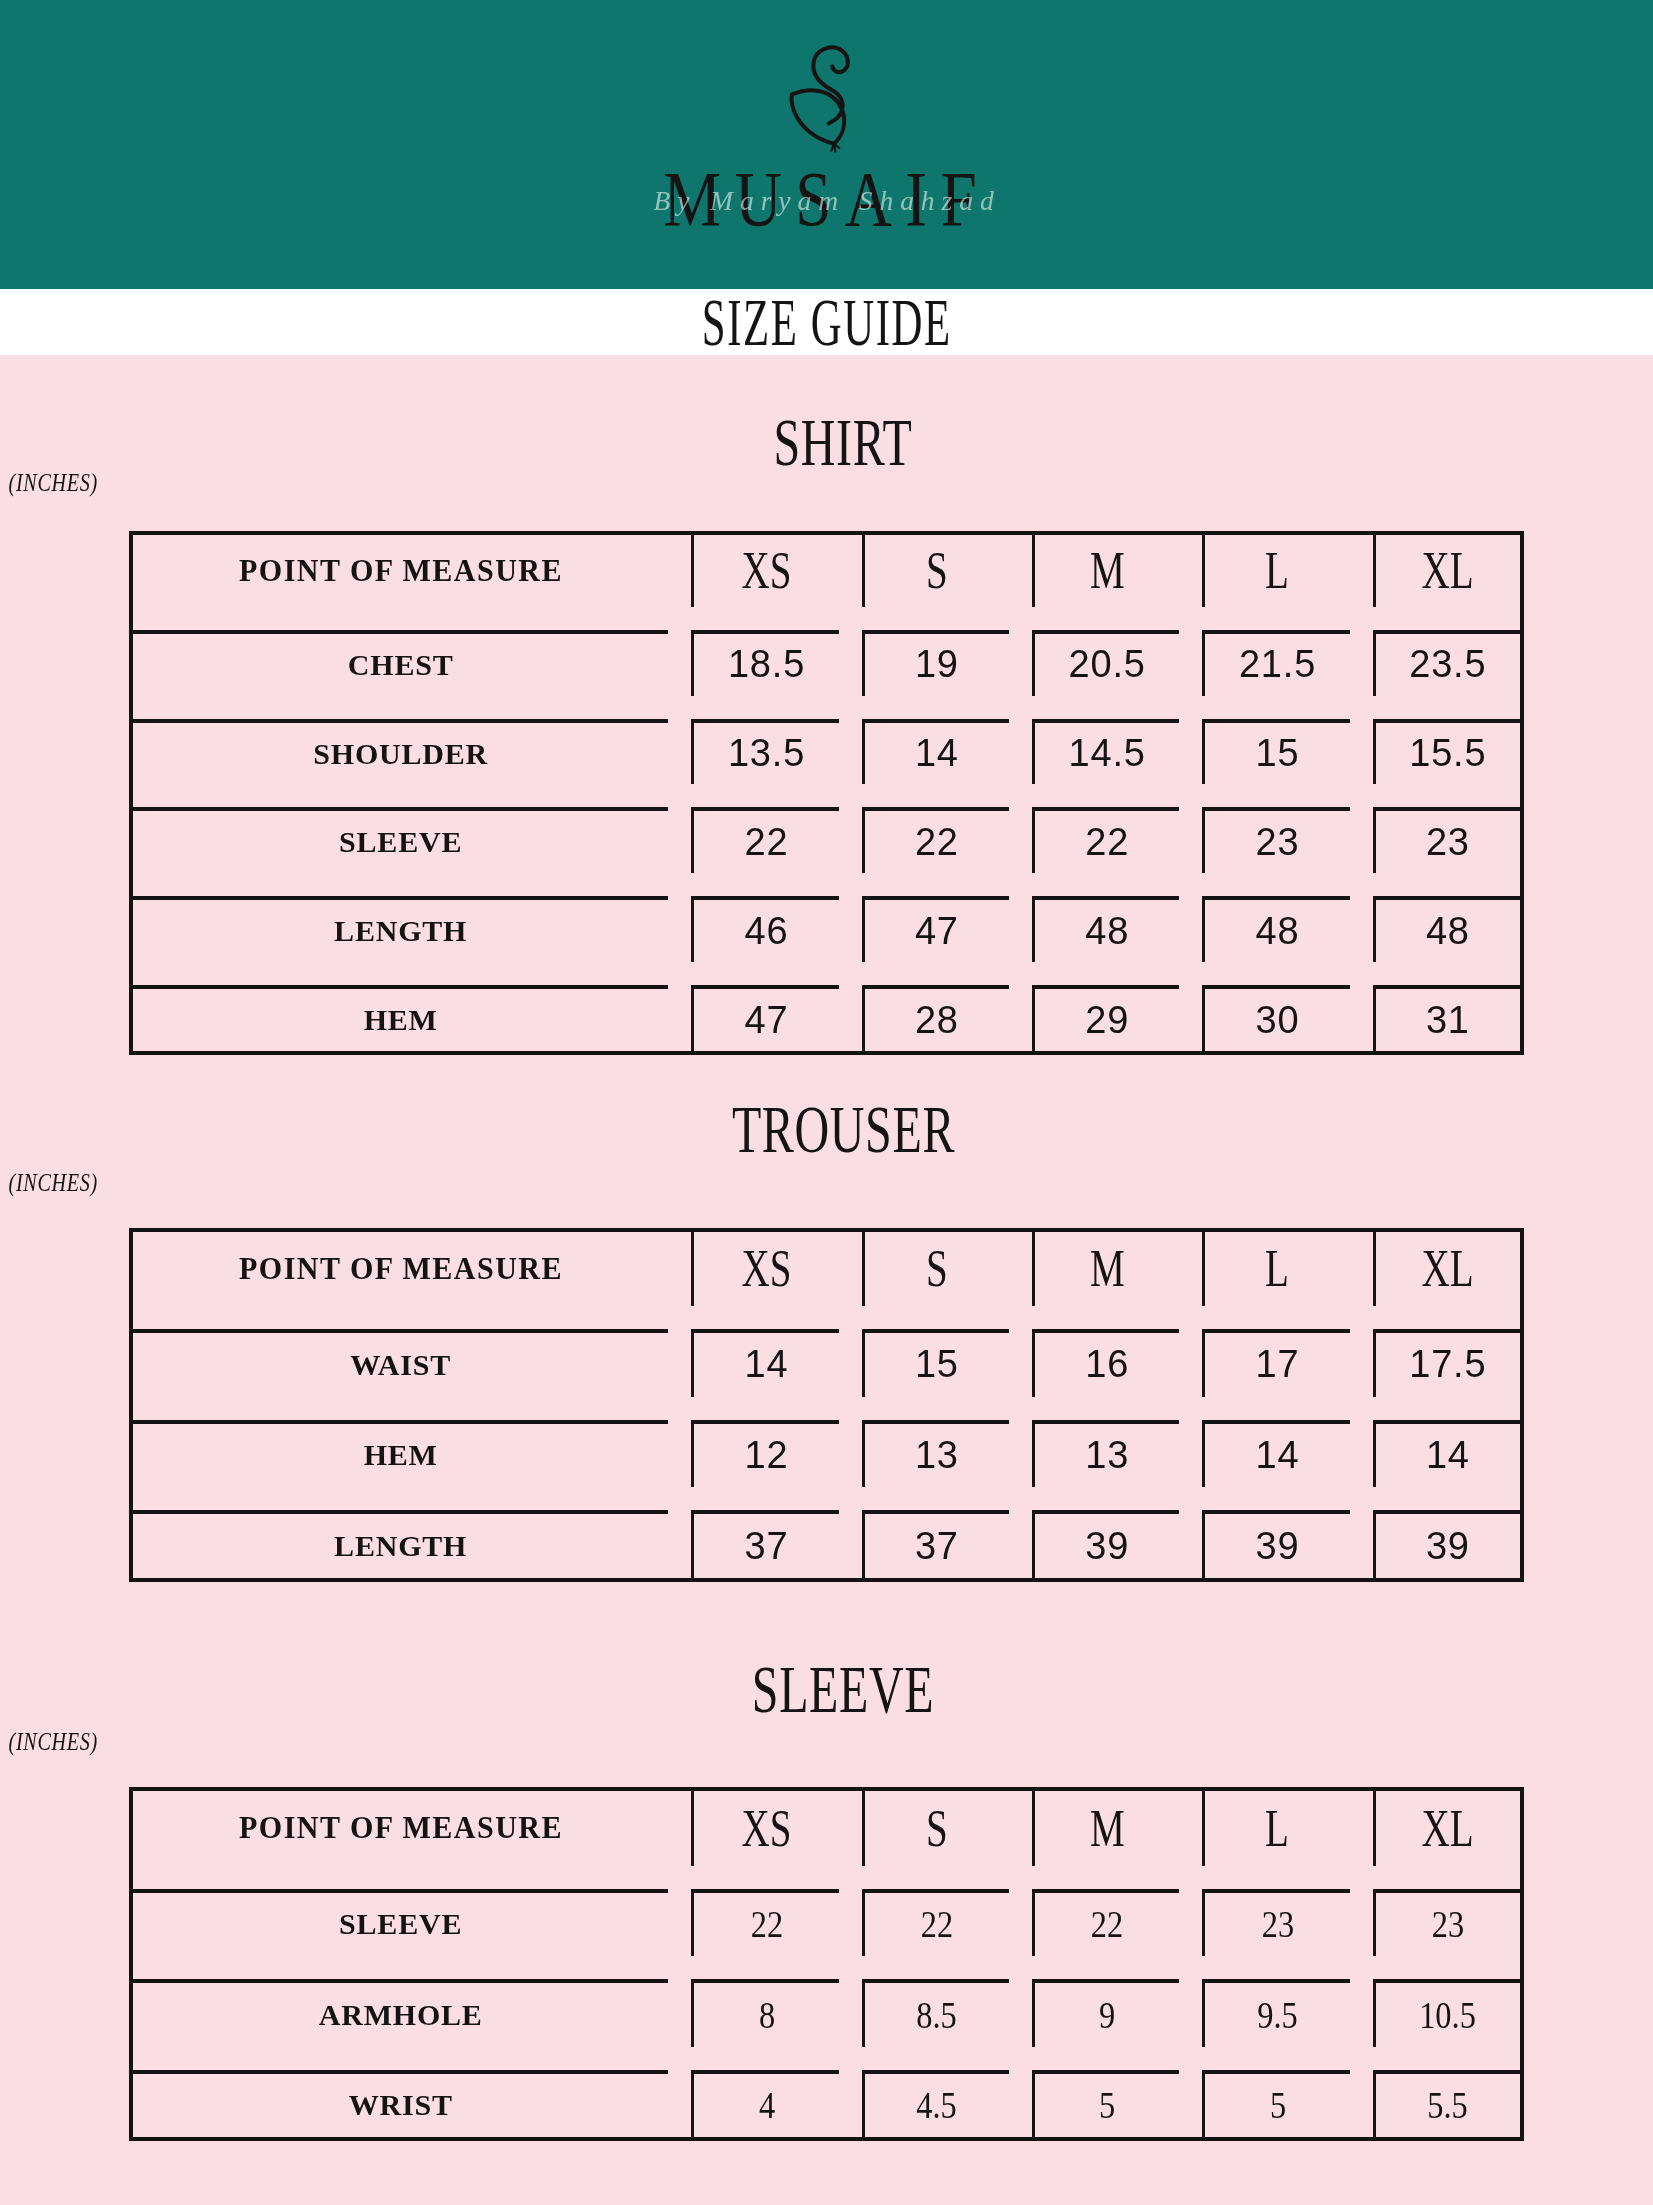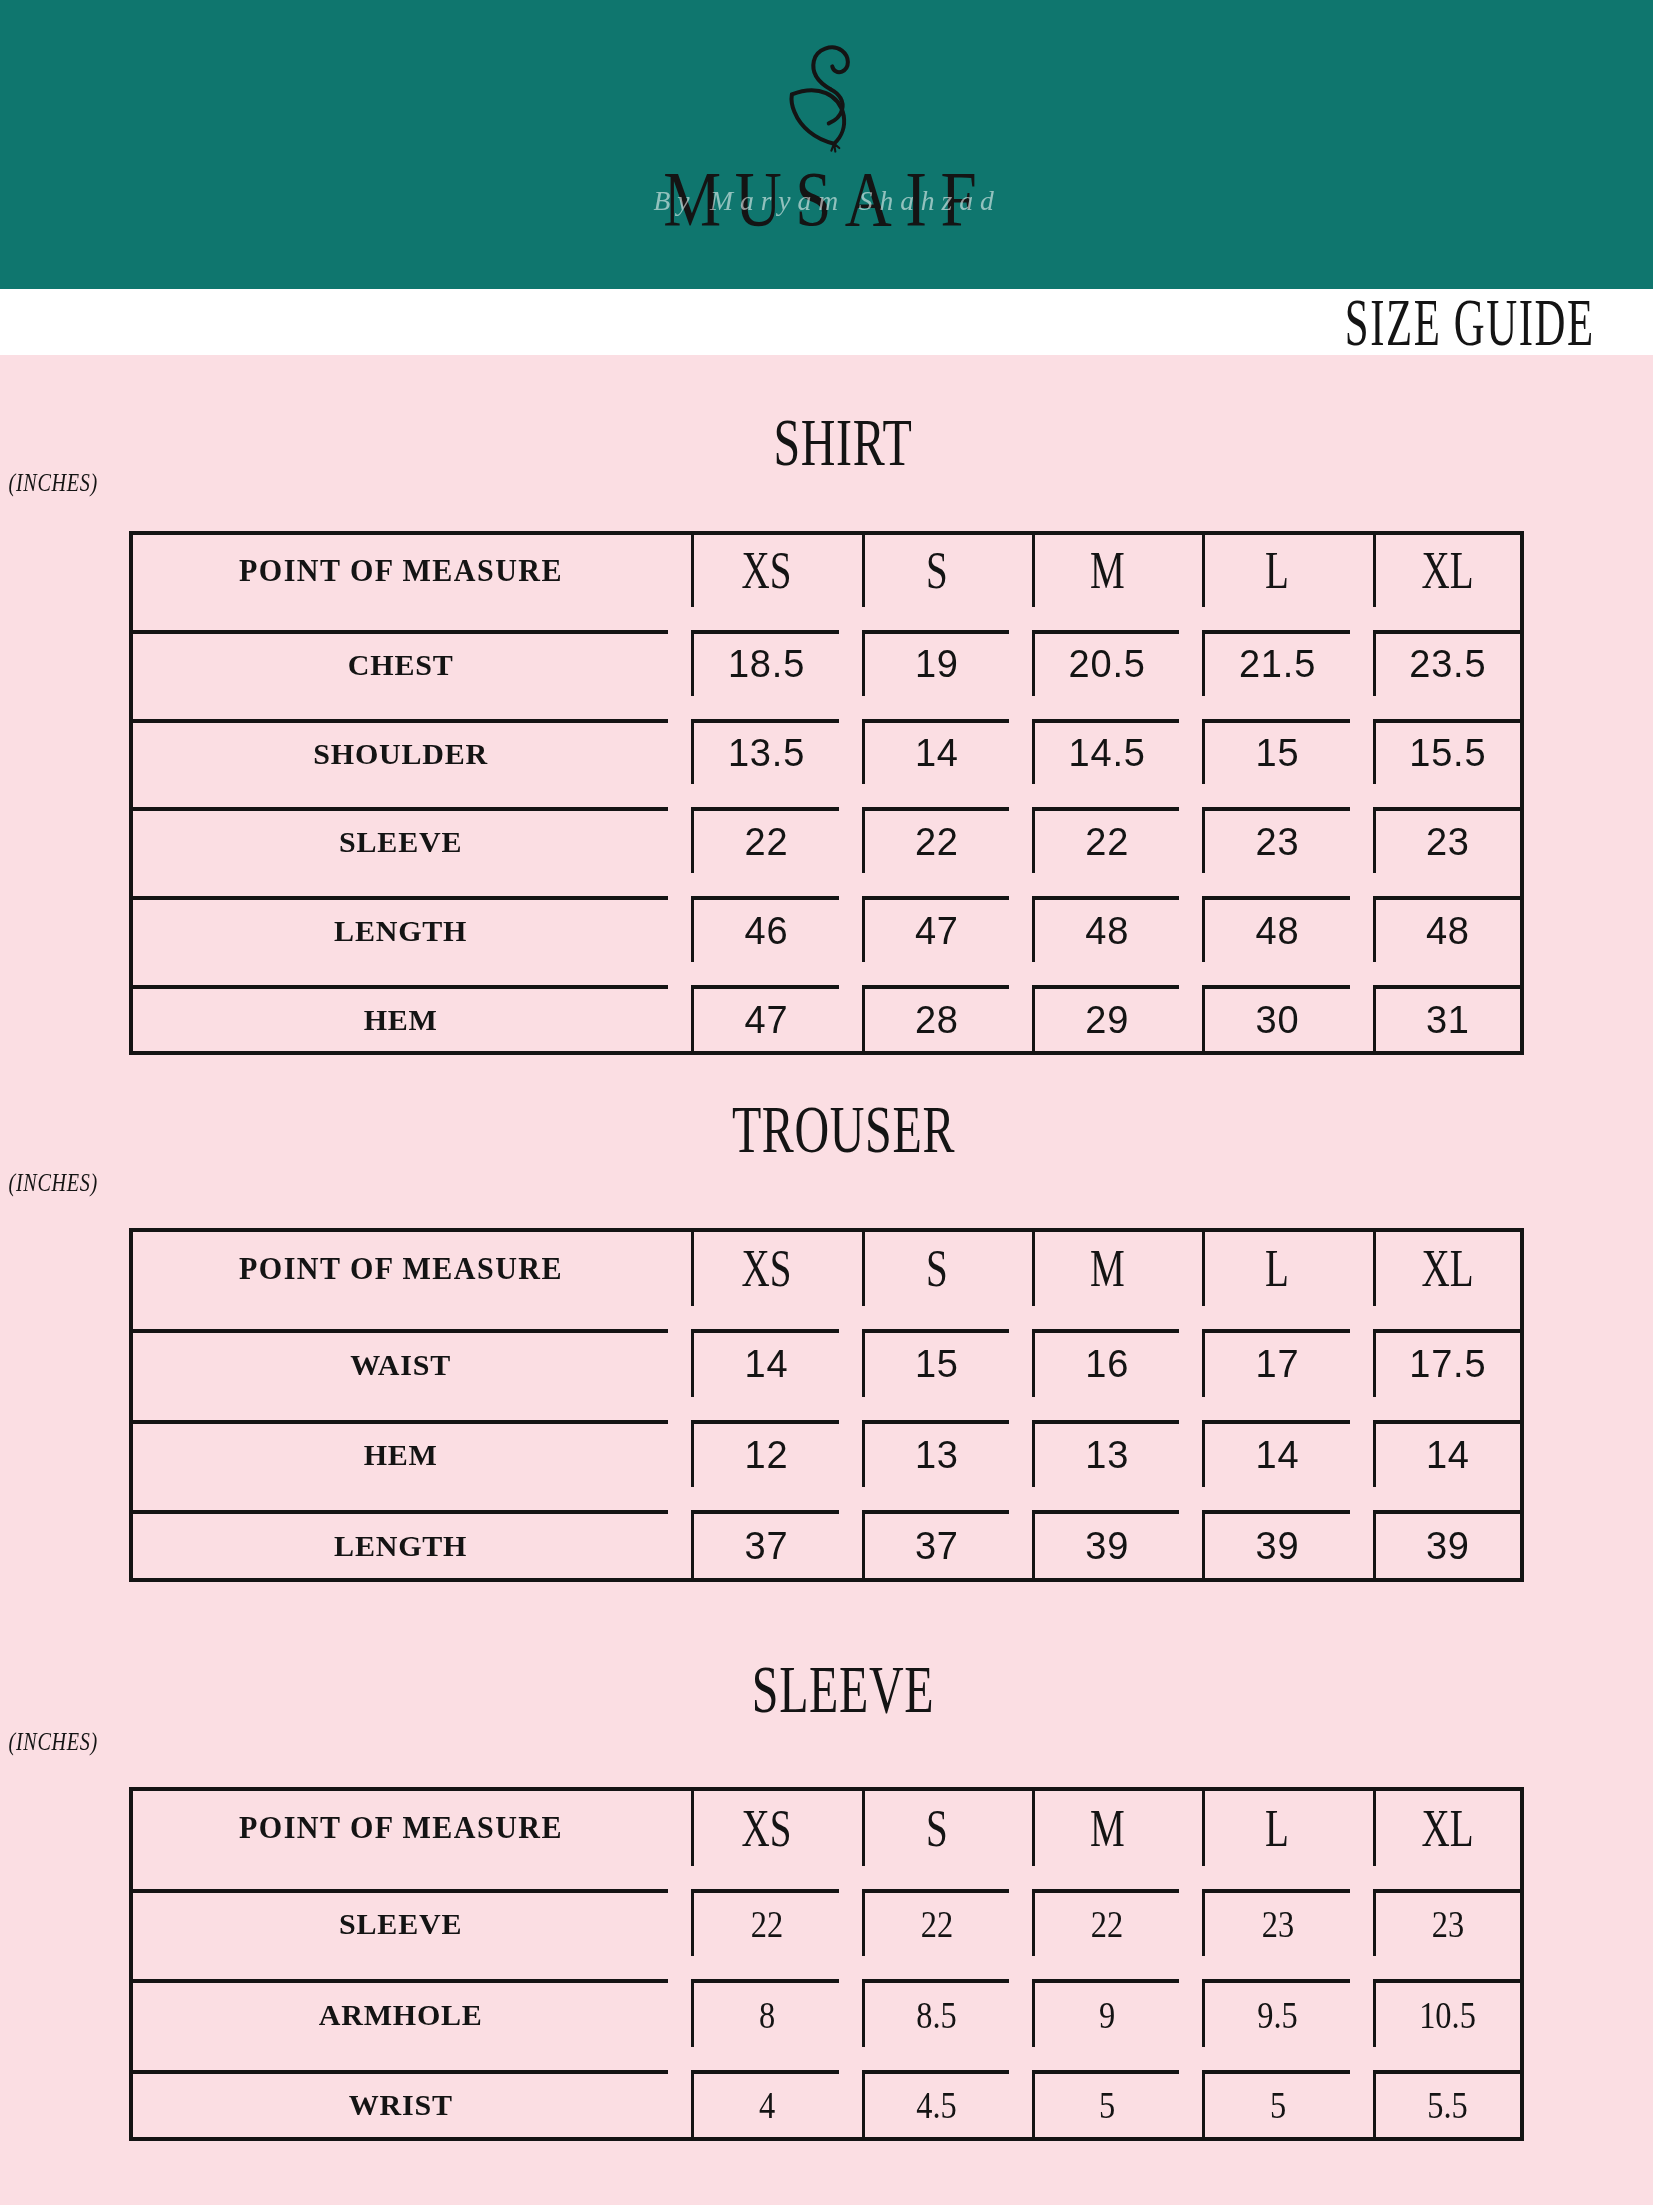--- a/index.html
+++ b/index.html
@@ -31,21 +31,21 @@
     position:absolute;left:0;top:185px;width:1654px;
     text-align:center;
     font-style:italic;font-size:27.6px;letter-spacing:6.9px;
     color:rgba(255,255,255,.55);
     pointer-events:none;
   }
   
   #size-guide-band{
     position:absolute;left:0;top:289px;width:1654px;height:66px;
     background:#ffffff;
-    display:flex;align-items:center;justify-content:flex-end;
+    display:flex;align-items:center;justify-content:center;
   }
   #size-guide-band .stretch{
     display:inline-block;
     font-size:63px;font-weight:400;letter-spacing:2.3px;
     transform:scale(.68,1.08);
   }
   
   .section-title{
     position:absolute;left:0;width:1654px;text-align:center;
     line-height:66px;

